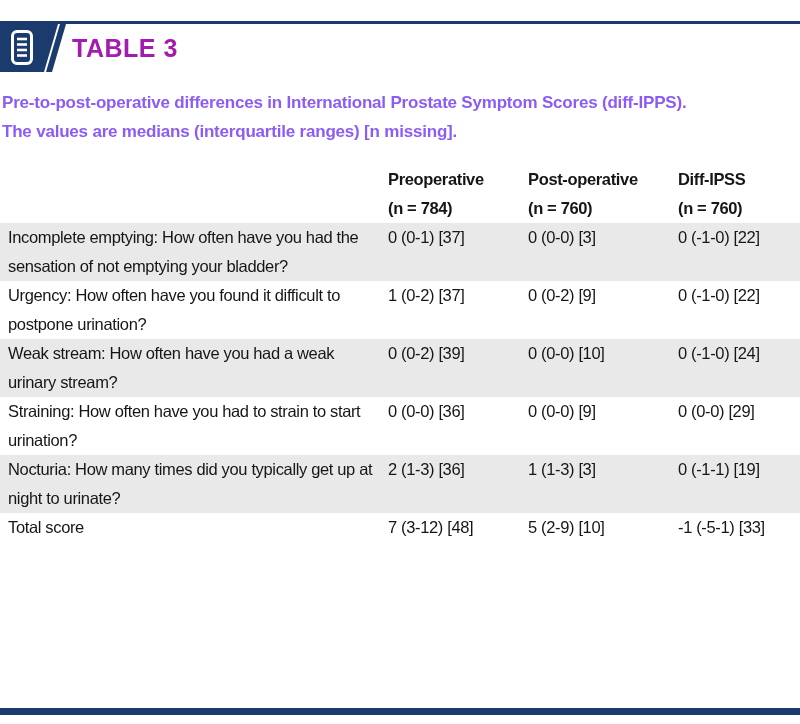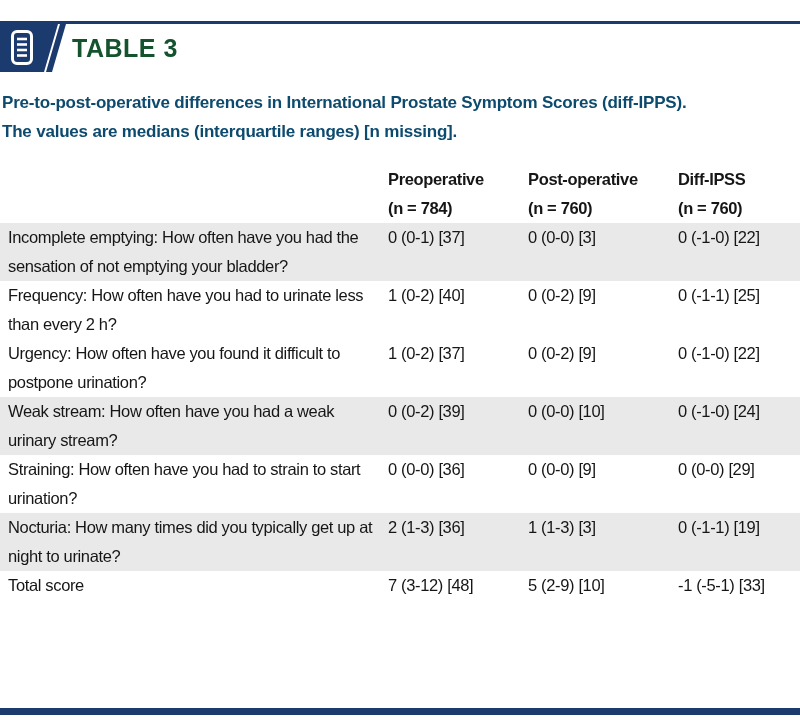--- a/index.html
+++ b/index.html
@@ -4,25 +4,25 @@
 <style>
   html,body { margin:0; padding:0; background:#ffffff; }
   .page {
     position:relative; width:800px; height:724px; background:#ffffff;
     font-family:"Liberation Sans", sans-serif; color:#161616; overflow:hidden;
   }
   .top-rule { position:absolute; top:21px; left:0; width:800px; height:3px; background:#1b3a6e; }
   .header-band { position:absolute; top:24px; left:0; height:48px; display:flex; align-items:center; }
   .badge-svg { display:block; }
   .table-title {
-    margin-left:6px; color:#14532d; font-weight:700; font-size:25px; letter-spacing:0.5px;
+    margin-left:6px; color:#a21caf; font-weight:700; font-size:25px; letter-spacing:0.5px;
   }
   .caption {
     position:absolute; top:88px; left:2px; width:790px;
-    font-size:17px; font-weight:700; line-height:29px; letter-spacing:-0.2px; color:#0c4a6e;
+    font-size:17px; font-weight:700; line-height:29px; letter-spacing:-0.2px; color:#8b5cf6;
   }
   table.ipss {
     position:absolute; top:165px; left:0; width:800px;
     border-collapse:collapse; table-layout:fixed;
     font-size:16.5px; line-height:29px; letter-spacing:-0.35px; color:#161616;
   }
   table.ipss col.c0 { width:380px; }
   table.ipss col.c1 { width:140px; }
   table.ipss col.c2 { width:150px; }
   table.ipss col.c3 { width:130px; }
@@ -89,26 +89,20 @@
       </tr>
     </thead>
     <tbody>
       <tr class="gray h58">
         <td>Incomplete emptying: How often have you had the sensation of not emptying your bladder?</td>
         <td>0 (0-1) [37]</td>
         <td>0 (0-0) [3]</td>
         <td>0 (-1-0) [22]</td>
       </tr>
       <tr class="h58">
-        <td>Frequency: How often have you had to urinate less than every 2 h?</td>
-        <td>1 (0-2) [40]</td>
-        <td>0 (0-2) [9]</td>
-        <td>0 (-1-1) [25]</td>
-      </tr>
-      <tr class="h58">
         <td>Urgency: How often have you found it difficult to postpone urination?</td>
         <td>1 (0-2) [37]</td>
         <td>0 (0-2) [9]</td>
         <td>0 (-1-0) [22]</td>
       </tr>
       <tr class="gray h58">
         <td>Weak stream: How often have you had a weak urinary stream?</td>
         <td>0 (0-2) [39]</td>
         <td>0 (0-0) [10]</td>
         <td>0 (-1-0) [24]</td>

